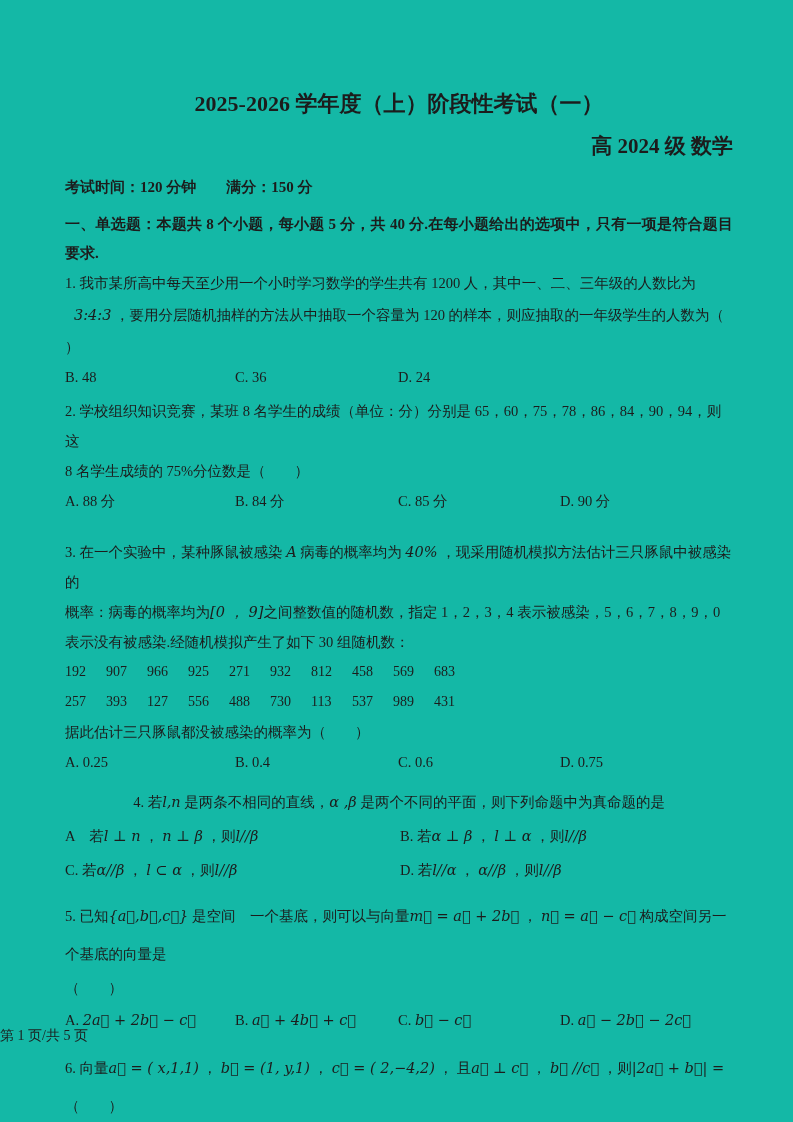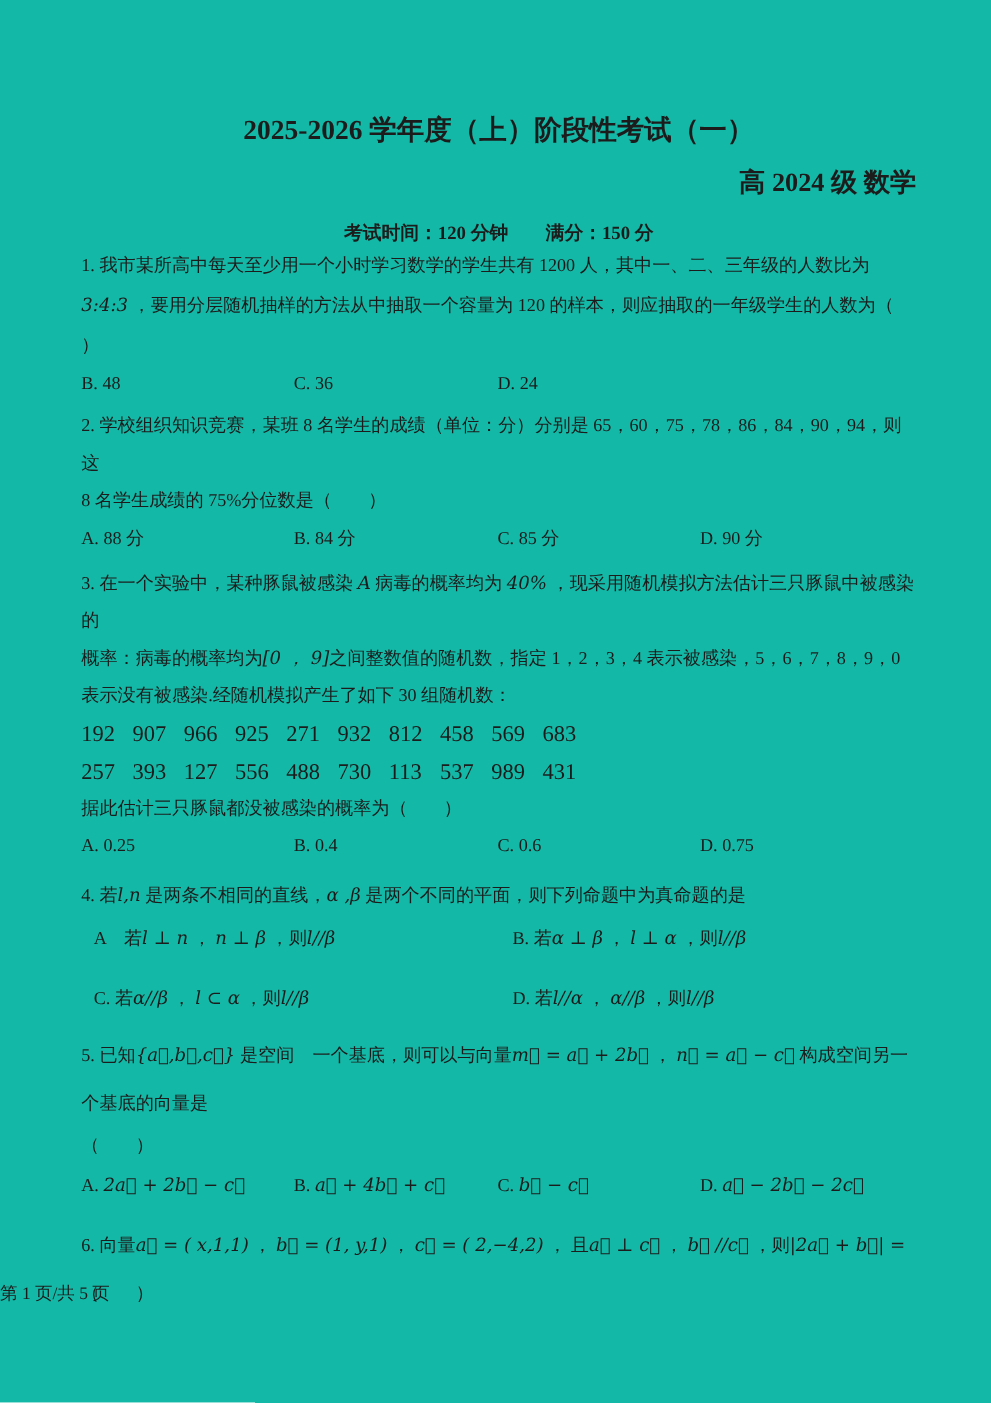--- a/index.html
+++ b/index.html
@@ -7,44 +7,45 @@
     position:relative;
     width:793px; height:1122px;
     background:#14b8a6;
     color:#1c1c1c;
     font-family:"Liberation Serif","DejaVu Serif",serif;
     overflow:hidden;
   }
   .content { padding:90px 60px 0 65px; }
   .title  { text-align:center; font-size:22px; font-weight:bold; line-height:28px; margin:0; }
   .subtitle { text-align:right; font-size:21px; font-weight:bold; line-height:28px; margin:14px 0 0 0; }
-  .info   { text-align:center; font-size:15px; font-weight:bold; line-height:22px; margin-top:16px; }
+  .info   { text-align:left; font-size:15px; font-weight:bold; line-height:22px; margin-top:16px; }
   .sec-header { font-size:15px; font-weight:bold; line-height:29px; margin-top:12px; text-align:justify; }
   .line { font-size:14.5px; line-height:30px; }
-  .lh34 { line-height:34px; }
+  .lh34 { line-height:34px;text-align:center; }
   .lh38 { line-height:38px; }
   .math { font-style:italic; font-family:"DejaVu Serif","Liberation Serif",serif; }
   .opts4 { display:grid; grid-template-columns:170px 163px 162px 1fr; font-size:14.5px; line-height:30px; }
   .opts4f { display:grid; grid-template-columns:170px 163px 162px 1fr; font-size:14.5px; line-height:34px; }
-  .opts2 { display:grid; grid-template-columns:335px 1fr; row-gap:14px; font-size:14.5px; line-height:34px;margin-left:10px; }
-  .numrow { font-size:18px; line-height:30px;text-decoration:underline; }
+  .opts2 { display:grid; grid-template-columns:335px 1fr; font-size:14.5px; line-height:34px; }
+  .numrow { font-size:14px; line-height:30px;text-decoration:underline; }
   .numrow .num { display:inline-block; min-width:41px; }
-  .q2{margin-top:4px} .q3{margin-top:6px} .q4{margin-top:8px} .q5{margin-top:10px} .q6{margin-top:12px}
+  .q2{margin-top:4px} .q3{margin-top:21px} .q4{margin-top:8px} .q5{margin-top:10px} .q6{margin-top:12px}
   .footer { position:absolute; left:0; right:0; top:1022px; text-align:left; font-size:14px; line-height:28px; }
 </style>
 </head>
 <body>
 
 <div class="page">
   <div class="content">
 
     <h1 class="title">2025-2026 学年度（上）阶段性考试（一）</h1>
     <h2 class="subtitle">高 2024 级 数学</h2>
     <div class="info">考试时间：120 分钟　　满分：150 分</div>
 
+    <div class="sec-header">一、单选题：本题共 8 个小题，每小题 5 分，共 40 分.在每小题给出的选项中，只有一项是符合题目要求.</div>
 
     <div class="q q1">
       <div class="line"><span>1. 我市某所高中每天至少用一个小时学习数学的学生共有 1200 人，其中一、二、三年级的人数比为</span></div>
       <div class="line lh34"><span class="math">3:4:3</span><span> ，要用分层随机抽样的方法从中抽取一个容量为 120 的样本，则应抽取的一年级学生的人数为（</span></div>
       <div class="line"><span>）</span></div>
       <div class="opts4">
         <span>B. 48</span>
         <span>C. 36</span>
         <span>D. 24</span>
       </div>

